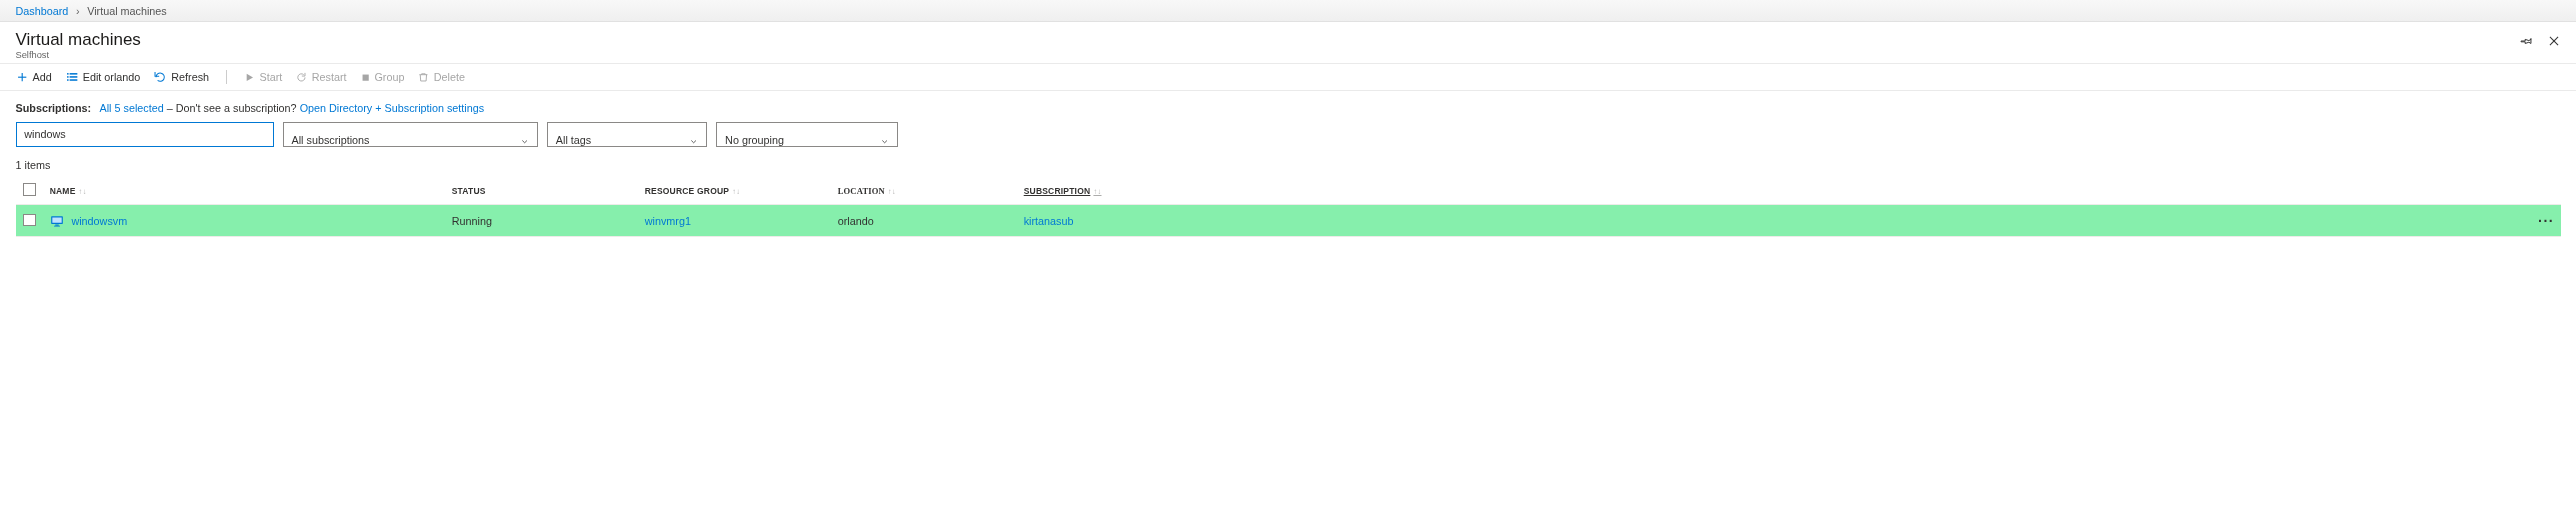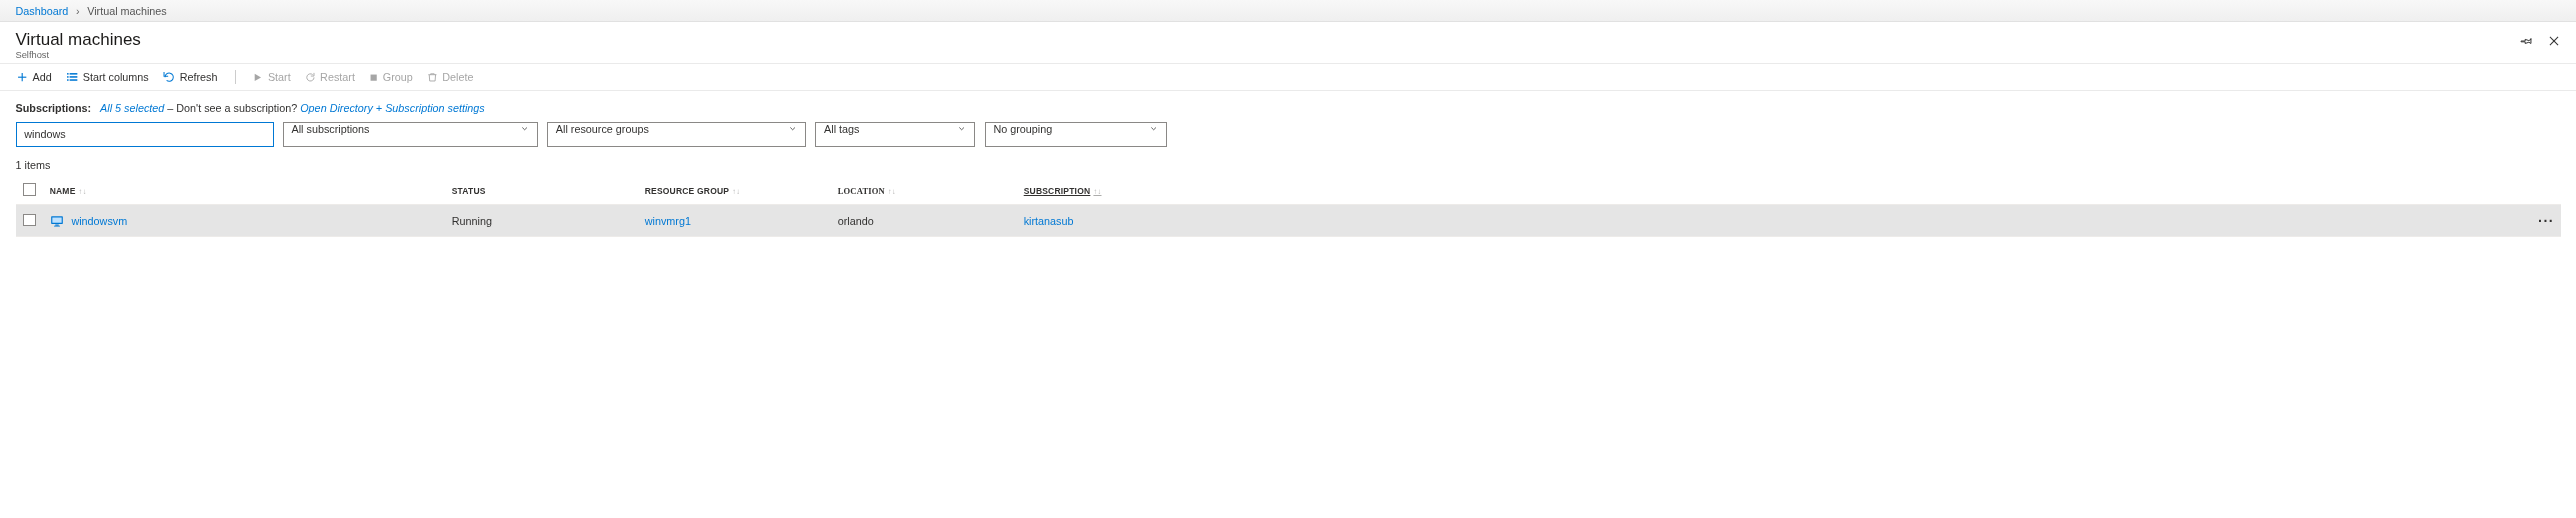--- a/index.html
+++ b/index.html
@@ -102,42 +102,41 @@
     }
     .subs-text {
       font-size: 10.8px;
       color: #323130;
       margin-bottom: 7.7px;
     }
     .subs-text b { font-weight: 600; }
     .subs-text .link {
       color: #0078d4;
       cursor: pointer;
-      font-style: italic;
     }
     .filter-row {
       display: flex;
       gap: 9.3px;
       align-items: center;
     }
     .search-box {
       width: 258px;
       height: 25px;
       border: 0.8px solid #0078d4;
       padding: 0 7.7px;
       font-size: 10.8px;
       outline: none;
       color: #323130;
     }
     .dropdown {
       height: 25px;
       border: 0.8px solid #8a8886;
       background: #fff;
       display: flex;
-      align-items: flex-start;
+      align-items: flex-end;
       justify-content: space-between;
       padding: 0 7.7px;
       font-size: 10.8px;
       cursor: pointer;
       color: #323130;
       width: 255px;
     }
     .dropdown.sub { width: 255px; }
     .dropdown.rg { width: 259px; }
     .dropdown.tag { width: 160px; }
@@ -168,21 +167,21 @@
       text-transform: uppercase;
       padding: 6.2px 6.2px;
       border-bottom: 0.8px solid #edebe9;
     }
     thead th .sort-icon {
       margin-left: 3.1px;
       opacity: 0.4;
       font-size: 7.7px;
     }
     tbody tr {
-      background: #e5e5e5;
+      background: #86efac;
     }
     tbody td {
       padding: 7.7px 6.2px;
       font-size: 10.8px;
       border-bottom: 0.8px solid #edebe9;
       vertical-align: middle;
     }
     .row-check { width: 28px; text-align: center; }
     .checkbox {
       width: 12.4px;
@@ -263,21 +262,21 @@
     <span class="tb-icon">
       <svg width="12.4" height="12.4" viewBox="0 0 24 24" fill="#0078d4">
           <rect x="2" y="4" width="3" height="3"></rect>
           <rect x="7" y="4" width="15" height="3"></rect>
           <rect x="2" y="10" width="3" height="3"></rect>
           <rect x="7" y="10" width="15" height="3"></rect>
           <rect x="2" y="16" width="3" height="3"></rect>
           <rect x="7" y="16" width="15" height="3"></rect>
         </svg>
     </span>
-    <span>Start columns</span>
+    <span>Edit orlando</span>
   </div>
   <div class="toolbar-btn primary">
     <span class="tb-icon">
       <svg width="12.4" height="12.4" viewBox="0 0 24 24" fill="none" stroke="#0078d4" stroke-width="2">
           <path d="M4 12a8 8 0 1 1 3 6.2"></path>
           <polyline points="4 4 4 12 12 12" transform="translate(-2 -2)"></polyline>
         </svg>
     </span>
     <span>Refresh</span>
   </div>
@@ -324,28 +323,20 @@
     <b>Subscriptions:</b>
     <span>&nbsp;</span>
     <span class="link">All 5 selected</span>
     <span> – Don't see a subscription? </span>
     <span class="link">Open Directory + Subscription settings</span>
   </div>
   <div class="filter-row">
     <input class="search-box" type="text" value="windows" style="">
     <div class="dropdown sub">
       <span>All subscriptions</span>
-      <span class="chev-down">
-        <svg width="9.3" height="9.3" viewBox="0 0 24 24" fill="none" stroke="#333" stroke-width="2">
-            <polyline points="6 9 12 15 18 9"></polyline>
-          </svg>
-      </span>
-    </div>
-    <div class="dropdown rg">
-      <span>All resource groups</span>
       <span class="chev-down">
         <svg width="9.3" height="9.3" viewBox="0 0 24 24" fill="none" stroke="#333" stroke-width="2">
             <polyline points="6 9 12 15 18 9"></polyline>
           </svg>
       </span>
     </div>
     <div class="dropdown tag">
       <span>All tags</span>
       <span class="chev-down">
         <svg width="9.3" height="9.3" viewBox="0 0 24 24" fill="none" stroke="#333" stroke-width="2">

